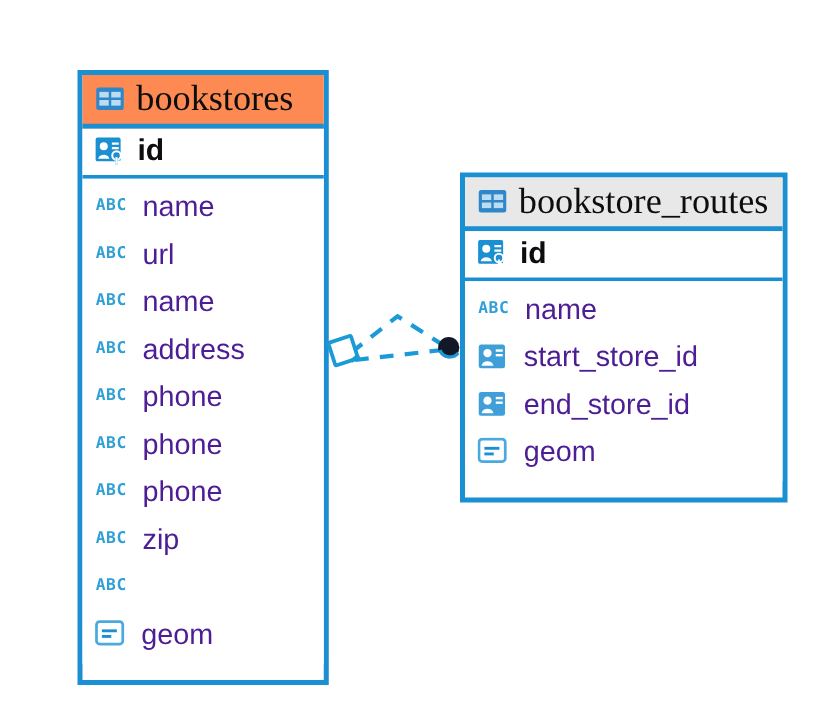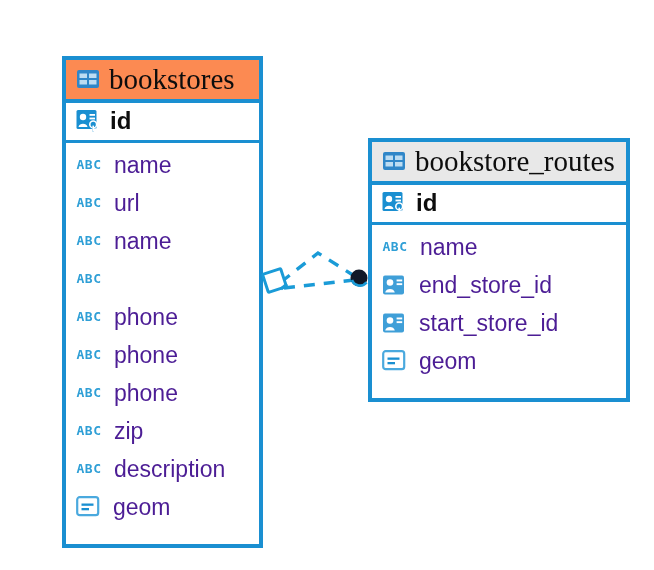--- a/index.html
+++ b/index.html
@@ -162,20 +162,21 @@
         <span class="field-label">url</span>
       </div>
 
       <div class="field-row">
         <span class="icon icon-abc">ABC</span>
         <span class="field-label">name</span>
       </div>
 
       <div class="field-row">
         <span class="icon icon-abc">ABC</span>
+        <span class="field-label">address</span>
       </div>
 
       <div class="field-row">
         <span class="icon icon-abc">ABC</span>
         <span class="field-label">phone</span>
       </div>
 
       <div class="field-row">
         <span class="icon icon-abc">ABC</span>
         <span class="field-label">phone</span>
@@ -186,21 +187,20 @@
         <span class="field-label">phone</span>
       </div>
 
       <div class="field-row">
         <span class="icon icon-abc">ABC</span>
         <span class="field-label">zip</span>
       </div>
 
       <div class="field-row">
         <span class="icon icon-abc">ABC</span>
-        <span class="field-label">description</span>
       </div>
 
       <div class="field-row">
         <span class="icon">
           <svg width="25" height="22" viewBox="0 0 25 22">
             <rect x="1.2" y="1.2" width="21" height="18" rx="2.5" fill="#ffffff" stroke="#4aa9de" stroke-width="2.2"></rect>
             <rect x="5.5" y="7.5" width="12" height="2.3" fill="#1a8fd1"></rect>
             <rect x="5.5" y="12" width="7.5" height="2.3" fill="#1a8fd1"></rect>
           </svg>
         </span>
@@ -251,34 +251,34 @@
       <div class="field-row">
         <span class="icon">
           <svg width="25" height="22" viewBox="0 0 25 22">
             <rect x="1" y="1.5" width="21" height="19" rx="2" fill="#3f9fd8"></rect>
             <circle cx="8" cy="8.5" r="3.3" fill="#ffffff"></circle>
             <path d="M3.2 18.5 C4.1 13.9 11.9 13.9 12.8 18.5 Z" fill="#ffffff"></path>
             <rect x="14.6" y="5.5" width="5.6" height="1.9" fill="#ffffff"></rect>
             <rect x="14.6" y="9.2" width="5.6" height="1.9" fill="#ffffff"></rect>
           </svg>
         </span>
-        <span class="field-label">end_store_id</span>
+        <span class="field-label">start_store_id</span>
       </div>
 
       <div class="field-row">
         <span class="icon">
           <svg width="25" height="22" viewBox="0 0 25 22">
             <rect x="1" y="1.5" width="21" height="19" rx="2" fill="#3f9fd8"></rect>
             <circle cx="8" cy="8.5" r="3.3" fill="#ffffff"></circle>
             <path d="M3.2 18.5 C4.1 13.9 11.9 13.9 12.8 18.5 Z" fill="#ffffff"></path>
             <rect x="14.6" y="5.5" width="5.6" height="1.9" fill="#ffffff"></rect>
             <rect x="14.6" y="9.2" width="5.6" height="1.9" fill="#ffffff"></rect>
           </svg>
         </span>
-        <span class="field-label">start_store_id</span>
+        <span class="field-label">end_store_id</span>
       </div>
 
       <div class="field-row">
         <span class="icon">
           <svg width="25" height="22" viewBox="0 0 25 22">
             <rect x="1.2" y="1.2" width="21" height="18" rx="2.5" fill="#ffffff" stroke="#4aa9de" stroke-width="2.2"></rect>
             <rect x="5.5" y="7.5" width="12" height="2.3" fill="#1a8fd1"></rect>
             <rect x="5.5" y="12" width="7.5" height="2.3" fill="#1a8fd1"></rect>
           </svg>
         </span>

